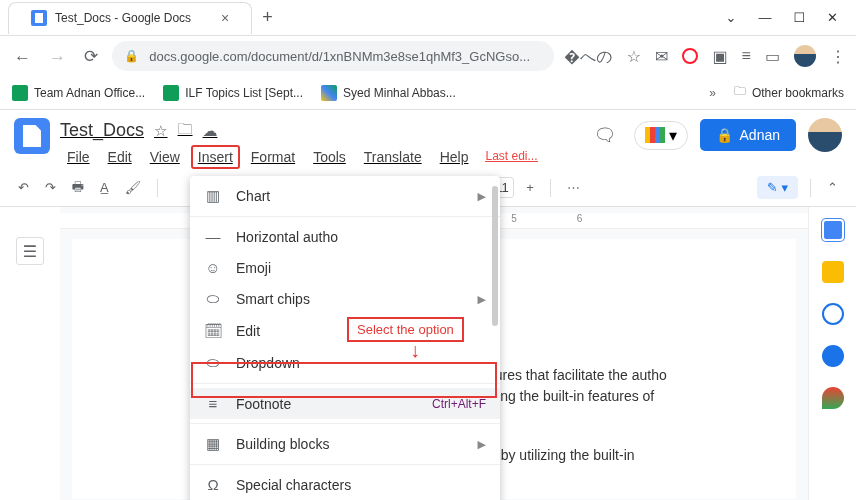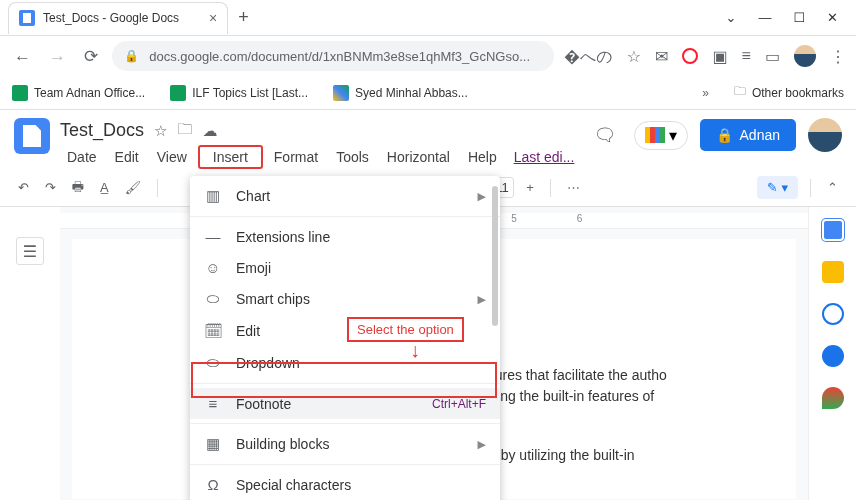--- a/index.html
+++ b/index.html
@@ -1,58 +1,58 @@
 <!DOCTYPE html>
 <html><head>
 <meta charset="utf-8">
 <style>
 * { margin: 0; padding: 0; box-sizing: border-box; font-family: Arial, sans-serif; }
 body { width: 856px; height: 500px; background: #fff; position: relative; overflow: hidden; }
 
 
 .browser-top { display: flex; align-items: center; height: 36px; background: #fff; border-bottom: 1px solid #e0e0e0; }
-.tab { display: flex; align-items: center; height: 32px; padding: 0 10px; border: 1px solid #ddd; border-bottom: none; border-radius: 8px 8px 0 0; margin-left: 8px; background: #fff; font-size: 12px; color: #333; }
+.tab { display: flex; align-items: center; height: 32px; padding: 0 22px; border: 1px solid #ddd; border-bottom: none; border-radius: 8px 8px 0 0; margin-left: 8px; background: #fff; font-size: 12px; color: #333; }
 .tab .favicon { width: 16px; height: 16px; background: #4285f4; border-radius: 2px; margin-right: 8px; display: flex; align-items: center; justify-content: center; }
 .tab .favicon::before { content: ''; width: 8px; height: 10px; background: #fff; }
 .tab .close-x { margin-left: 30px; color: #666; font-size: 14px; }
 .new-tab { margin-left: 10px; color: #555; font-size: 18px; cursor: pointer; }
 .window-controls { margin-left: auto; display: flex; gap: 22px; padding-right: 18px; color: #333; }
 .window-controls span { font-size: 13px; }
 
 .addr-bar { display: flex; align-items: center; height: 40px; padding: 0 10px; gap: 10px; }
 .nav-btn { color: #5f6368; font-size: 17px; cursor: pointer; padding: 4px; }
 .nav-btn.dis { color: #bbb; }
 .url-box { flex: 1; display: flex; align-items: center; background: #f1f3f4; border-radius: 16px; height: 30px; padding: 0 12px; font-size: 13px; color: #5f6368; max-width: 445px; }
 .url-box .lock { margin-right: 10px; font-size: 12px; }
 .addr-icons { display: flex; gap: 14px; align-items: center; }
 .addr-icons span, .addr-icons div { font-size: 16px; color: #5f6368; cursor: pointer; }
 .opera-icon { width: 16px; height: 16px; border: 2px solid #ff1b2d; border-radius: 50%; }
 .avatar-sm { width: 22px; height: 22px; border-radius: 50%; background: linear-gradient(#e8c8a0 40%, #2a4d6e 40%); }
 
-.bookmarks { display: flex; align-items: center; height: 34px; padding: 0 12px; gap: 25px; font-size: 12px; color: #333; border-bottom: 1px solid #e0e0e0; }
+.bookmarks { display: flex; align-items: center; height: 34px; padding: 0 12px; gap: 18px; font-size: 12px; color: #333; border-bottom: 1px solid #e0e0e0; }
 .bm { display: flex; align-items: center; gap: 6px; cursor: pointer; }
 .bm-icon { width: 16px; height: 16px; border-radius: 2px; }
 .sheets-icon { background: #0f9d58; }
 .gt-icon { background: #4285f4; }
 .gd-icon { background: linear-gradient(45deg, #ffc107, #4285f4, #0f9d58); }
 .bm-ov { margin-left: auto; color: #5f6368; }
 .folder-icon { color: #5f6368; }
 
 
 .docs-header { display: flex; align-items: flex-start; padding: 8px 14px 0; }
 .docs-logo { width: 36px; height: 36px; background: #4285f4; border-radius: 6px; margin-right: 10px; display: flex; align-items: center; justify-content: center; }
 .docs-logo::before { content: ''; width: 18px; height: 22px; background: #fff; clip-path: polygon(0 0, 70% 0, 100% 25%, 100% 100%, 0 100%); }
-.title-area { display: flex; flex-direction: column; }
+.title-area { display: flex; flex-direction: column; text-decoration: underline; }
 .title-row { display: flex; align-items: center; gap: 10px; }
 .doc-title { font-size: 18px; color: #333; }
 .title-icon { color: #5f6368; font-size: 15px; }
 .menu-row { display: flex; gap: 4px; margin-top: 2px; font-size: 14px; color: #444; }
 .menu-item { padding: 4px 7px; cursor: pointer; border-radius: 3px; }
-.menu-item.hl { border: 2px solid #e53935; padding: 2px 13px; }
-.last-ed { text-decoration: underline; color: #701a75; margin-left: 6px; padding-top: 4px; font-size: 14px; }
+.menu-item.hl { border: 2px solid #e53935; padding: 2px 5px; }
+.last-ed { text-decoration: underline; color: #ef4444; margin-left: 6px; padding-top: 4px; font-size: 12px; }
 .header-right { margin-left: auto; display: flex; align-items: center; gap: 12px; }
 .icon-btn { width: 34px; height: 34px; display: flex; align-items: center; justify-content: center; color: #5f6368; cursor: pointer; font-size: 18px; }
 .meet-btn { border: 1px solid #ddd; border-radius: 18px; padding: 4px 10px; display: flex; align-items: center; gap: 4px; }
 .meet-logo { width: 20px; height: 16px; background: linear-gradient(to right, #fbbc04 25%, #ea4335 25% 50%, #4285f4 50% 75%, #34a853 75%); }
 .share-btn { background: #1a73e8; color: #fff; border-radius: 5px; padding: 8px 16px; font-size: 14px; font-weight: 500; display: flex; align-items: center; gap: 6px; cursor: pointer; }
 .avatar { width: 34px; height: 34px; border-radius: 50%; background: linear-gradient(#e8c8a0 40%, #2a4d6e 40%); }
 
 
 .toolbar { display: flex; align-items: center; height: 38px; padding: 0 14px; gap: 8px; border-bottom: 1px solid #e0e0e0; font-size: 13px; color: #444; }
 .tb-btn { padding: 4px; cursor: pointer; color: #5f6368; }
@@ -131,21 +131,21 @@
   </div>
 </div>
 
 <div class="bookmarks">
   <div class="bm">
     <div class="bm-icon sheets-icon"></div>
     <span>Team Adnan Office...</span>
   </div>
   <div class="bm">
     <div class="bm-icon sheets-icon"></div>
-    <span>ILF Topics List [Last...</span>
+    <span>ILF Topics List [Sept...</span>
   </div>
   <div class="bm">
     <div class="bm-icon gd-icon"></div>
     <span>Syed Minhal Abbas...</span>
   </div>
   <span class="bm-ov">»</span>
   <div class="bm">
     <span class="folder-icon">🗀</span>
     <span>Other bookmarks</span>
   </div>
@@ -154,27 +154,27 @@
 <div class="docs-header">
   <div class="docs-logo"></div>
   <div class="title-area">
     <div class="title-row">
       <span class="doc-title">Test_Docs</span>
       <span class="title-icon">☆</span>
       <span class="title-icon">🗀</span>
       <span class="title-icon">☁</span>
     </div>
     <div class="menu-row">
-      <span class="menu-item">Date</span>
+      <span class="menu-item">File</span>
       <span class="menu-item">Edit</span>
       <span class="menu-item">View</span>
       <span class="menu-item hl">Insert</span>
       <span class="menu-item">Format</span>
       <span class="menu-item">Tools</span>
-      <span class="menu-item">Horizontal</span>
+      <span class="menu-item">Translate</span>
       <span class="menu-item">Help</span>
       <span class="last-ed">Last edi...</span>
     </div>
   </div>
   <div class="header-right">
     <div class="icon-btn">🗨</div>
     <div class="meet-btn">
       <div class="meet-logo"></div>
       <span>▾</span>
     </div>
@@ -241,21 +241,21 @@
 <div class="dropdown">
   <div class="dd-scroll"></div>
   <div class="dd-item">
     <span class="dd-ic">▥</span>
     <span>Chart</span>
     <span class="dd-arrow">▶</span>
   </div>
   <div class="dd-sep"></div>
   <div class="dd-item">
     <span class="dd-ic">—</span>
-    <span>Extensions line</span>
+    <span>Horizontal autho</span>
   </div>
   <div class="dd-item">
     <span class="dd-ic">☺</span>
     <span>Emoji</span>
   </div>
   <div class="dd-item">
     <span class="dd-ic">⬭</span>
     <span>Smart chips</span>
     <span class="dd-arrow">▶</span>
   </div>

